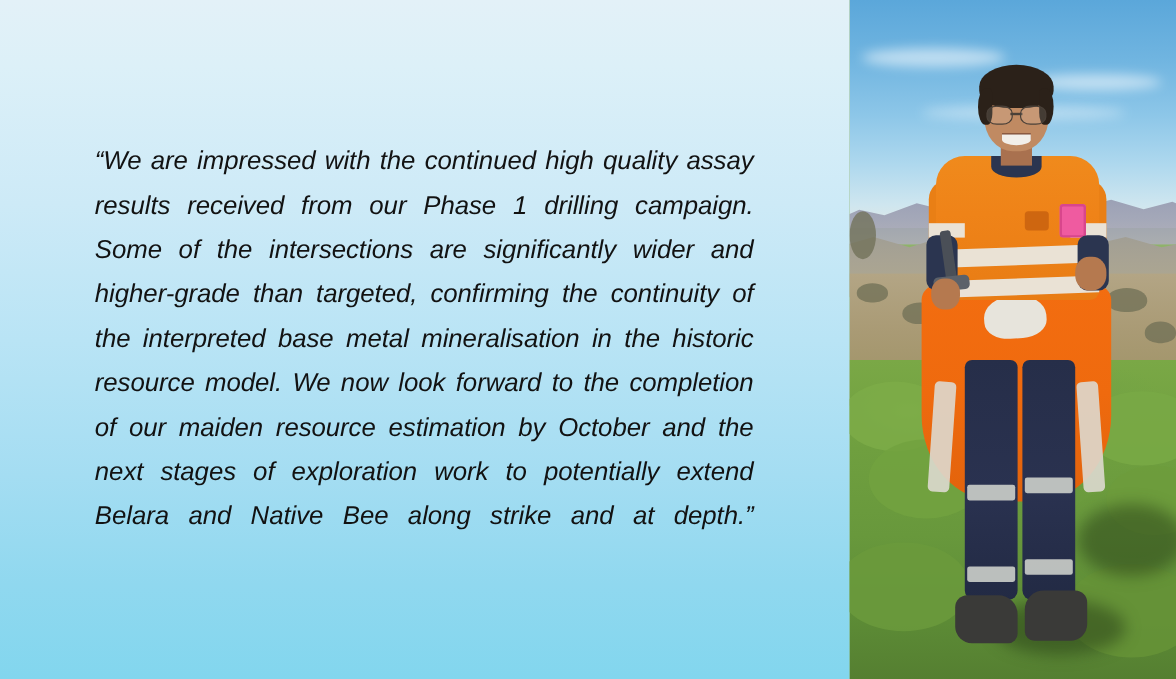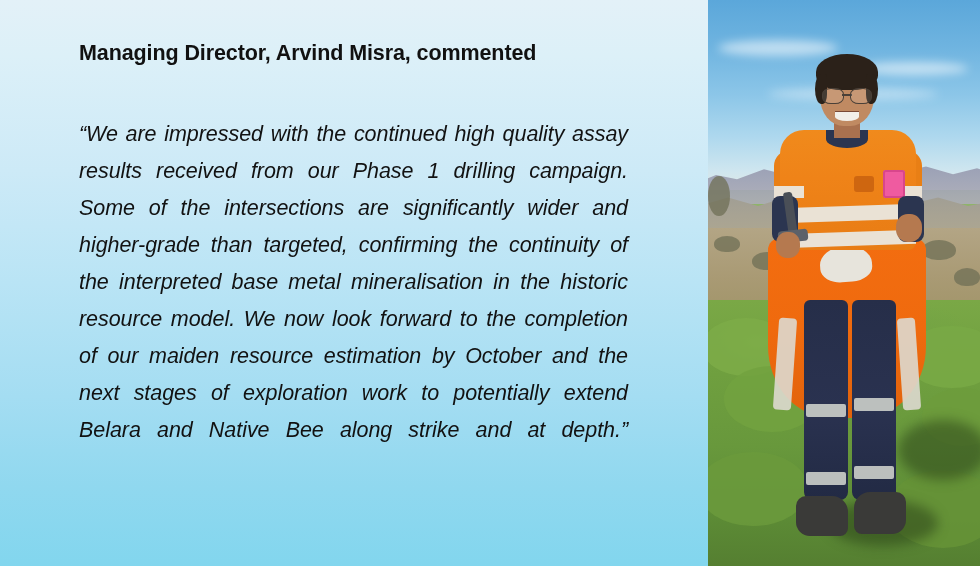--- a/index.html
+++ b/index.html
@@ -424,21 +424,20 @@
     inset: 0;
     pointer-events: none;
   }
 </style>
 </head>
 <body>
 
 <div class="slide">
 
   <div class="text-col">
-    <div class="quote-heading">Managing Director, Arvind Misra, commented</div>
     <div class="quote-body">“We are impressed with the continued high quality assay results received from our Phase 1 drilling campaign. Some of the intersections are significantly wider and higher-grade than targeted, confirming the continuity of the interpreted base metal mineralisation in the historic resource model. We now look forward to the completion of our maiden resource estimation by October and the next stages of exploration work to potentially extend Belara and Native Bee along strike and at depth.”</div>
   </div>
 
   <div class="photo">
 
     <div class="sky"></div>
     <div class="cloud c1"></div>
     <div class="cloud c2"></div>
     <div class="cloud c3"></div>
 

